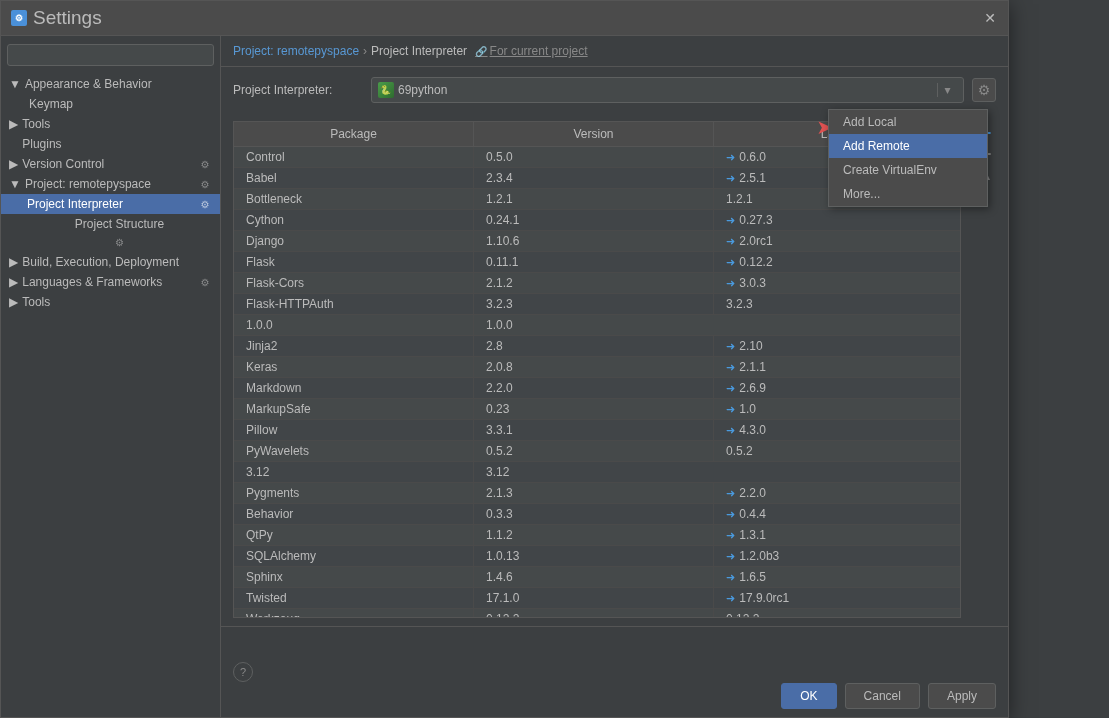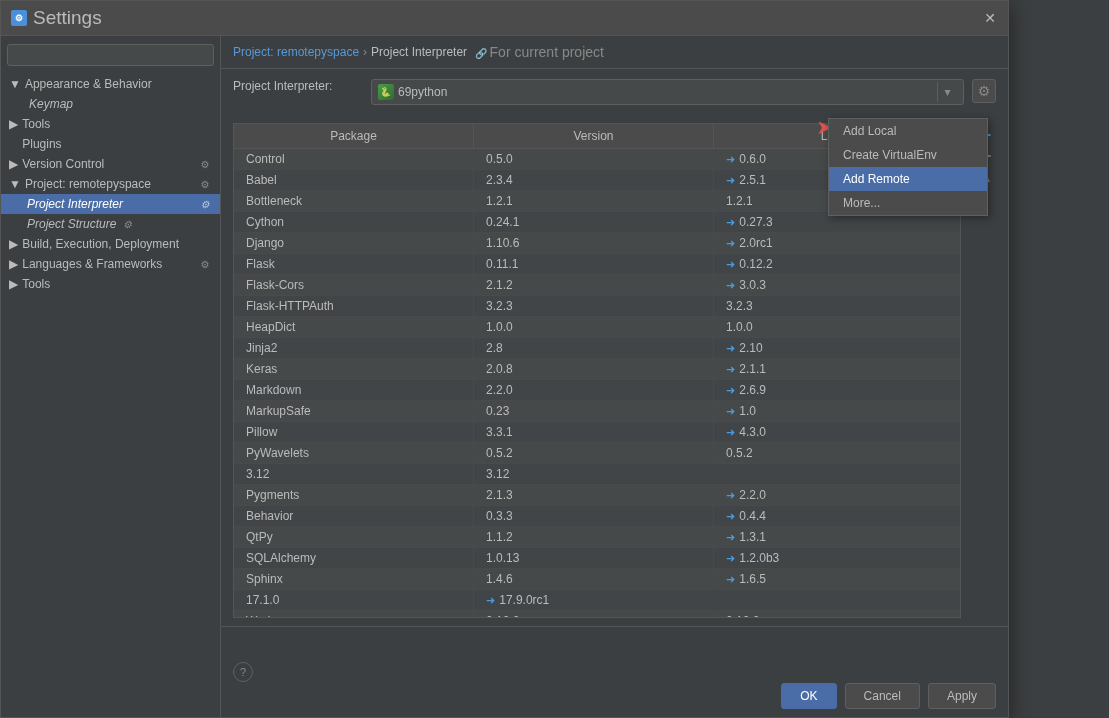--- a/index.html
+++ b/index.html
@@ -84,21 +84,20 @@
       font-weight: 500;
     }
     .sidebar-subitem {
       padding: 3px 8px 3px 26px;
       cursor: pointer;
       display: flex;
       align-items: center;
       gap: 4px;
       color: #bbbbbb;
       font-size: 12px;
-      font-style: italic;
     }
     .sidebar-subitem.selected { background: #4a6da7; color: white; }
     .action-icon {
       width: 14px; height: 14px;
       opacity: 0.6;
       font-size: 10px;
       display: flex; align-items: center; justify-content: center;
     }
     
     
@@ -115,29 +114,30 @@
       border-bottom: 1px solid #555;
       color: #bbbbbb;
       font-size: 12px;
       display: flex;
       align-items: center;
       gap: 4px;
       background: #3c3f41;
     }
     .breadcrumb-arrow { color: #888; }
     .breadcrumb-link { color: #5898d4; cursor: pointer; }
-    .for-current { color: #888; font-size: 14px; margin-left: 4px; }
+    .for-current { color: #888; font-size: 12px; margin-left: 4px; text-decoration: underline; }
     .for-current::before { content: '🔗'; font-size: 10px; margin-right: 2px; }
     
     .settings-form {
       padding: 10px 12px;
       background: #3c3f41;
     }
     .form-row {
       display: flex;
+      align-items: center;
       margin-bottom: 8px;
       gap: 8px;
     }
     .form-label {
       width: 130px;
       color: #bbbbbb;
       font-size: 12px;
       flex-shrink: 0;
     }
     .interpreter-selector {
@@ -272,21 +272,21 @@
       color: #bbbbbb;
     }
     .btn-apply {
       background: #4b4b4b;
       color: #bbbbbb;
     }
     
     
     .dropdown-menu {
       position: absolute;
-      top: 117px;
+      top: 108px;
       right: 20px;
       background: #4b4b4b;
       border: 1px solid #5e6060;
       box-shadow: 2px 2px 8px rgba(0,0,0,0.4);
       z-index: 100;
       min-width: 160px;
       margin-left: 28px;
     }
     .dropdown-menu-item {
       padding: 5px 14px;
@@ -360,21 +360,21 @@
         <div style="display:flex; align-items:center; gap:4px;">
           <span class="arrow">▼</span>
           <span>Project: remotepyspace</span>
         </div>
         <span class="action-icon">⚙</span>
       </div>
       <div class="sidebar-subitem selected" style="justify-content: space-between;">
         <span>Project Interpreter</span>
         <span class="action-icon">⚙</span>
       </div>
-      <div class="sidebar-subitem" style="justify-content: flex-start;">
+      <div class="sidebar-subitem" style="justify-content: space-between; flex-direction: column;">
         <span>Project Structure</span>
         <span class="action-icon">⚙</span>
       </div>
       <div class="sidebar-group">
         <span class="arrow">▶</span>
         <span>Build, Execution, Deployment</span>
       </div>
       <div class="sidebar-group" style="justify-content: space-between;">
         <div style="display:flex; align-items:center; gap:4px;">
           <span class="arrow">▶</span>
@@ -451,21 +451,20 @@
     <div class="td">Flask-Cors</div>
     <div class="td">2.1.2</div>
     <div class="td"><span class="update-arrow">➜</span> 3.0.3</div>
   </div>
               <div class="table-row">
     <div class="td">Flask-HTTPAuth</div>
     <div class="td">3.2.3</div>
     <div class="td">3.2.3</div>
   </div>
               <div class="table-row">
-    <div class="td">HeapDict</div>
     <div class="td">1.0.0</div>
     <div class="td">1.0.0</div>
   </div>
               <div class="table-row">
     <div class="td">Jinja2</div>
     <div class="td">2.8</div>
     <div class="td"><span class="update-arrow">➜</span> 2.10</div>
   </div>
               <div class="table-row">
     <div class="td">Keras</div>
@@ -515,20 +514,21 @@
     <div class="td">SQLAlchemy</div>
     <div class="td">1.0.13</div>
     <div class="td"><span class="update-arrow">➜</span> 1.2.0b3</div>
   </div>
               <div class="table-row">
     <div class="td">Sphinx</div>
     <div class="td">1.4.6</div>
     <div class="td"><span class="update-arrow">➜</span> 1.6.5</div>
   </div>
               <div class="table-row">
+    <div class="td">Twisted</div>
     <div class="td">17.1.0</div>
     <div class="td"><span class="update-arrow">➜</span> 17.9.0rc1</div>
   </div>
               <div class="table-row">
     <div class="td">Werkzeug</div>
     <div class="td">0.12.2</div>
     <div class="td">0.12.2</div>
   </div>
               <div class="table-row">
     <div class="td">XlsxWriter</div>
@@ -550,19 +550,19 @@
         </div>
         <button class="footer-btn btn-ok">OK</button>
         <button class="footer-btn btn-cancel">Cancel</button>
         <button class="footer-btn btn-apply">Apply</button>
       </div>
     </div>
   </div>
 
   <div class="dropdown-menu" id="dropdown-menu">
   <div class="dropdown-menu-item">Add Local</div>
+      <div class="dropdown-menu-item highlighted">Add Remote</div>
       <div class="dropdown-menu-item">Create VirtualEnv</div>
-      <div class="dropdown-menu-item highlighted">Add Remote</div>
       <div class="dropdown-menu-item">More...</div>
     </div>
 
   <div class="red-arrow">➤</div>
 </div>
 
 </body></html>

